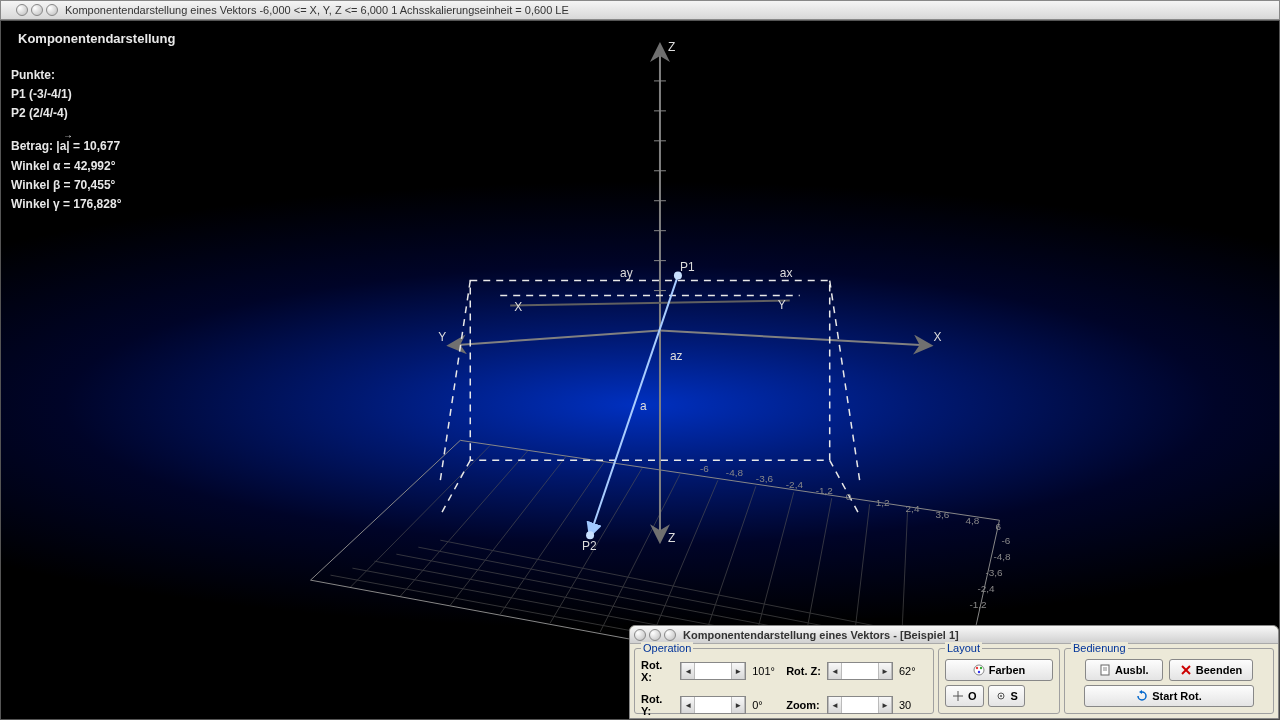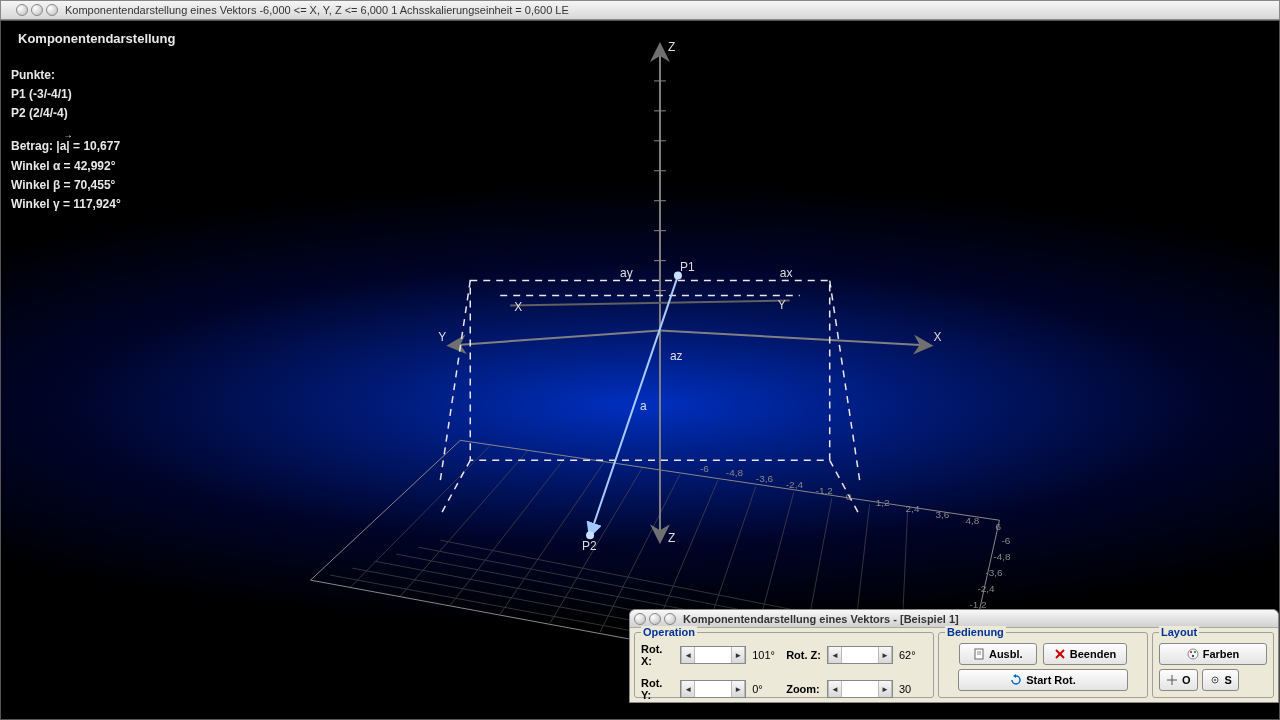--- a/index.html
+++ b/index.html
@@ -19,39 +19,39 @@
     border: 1px solid #555;
   }
   .info {
     position: absolute; top: 8px; left: 10px; color: #e8e8e8; font-size: 12px;
     font-weight: bold; line-height: 1.6;
   }
   .info .title { font-size: 13px; margin-bottom: 16px; padding-left: 7px; }
   .info .sub { margin-top: 6px; }
   .scene { position: absolute; inset: 0; }
   .child-window {
-    position: absolute; bottom: 16px; right: 0; width: 650px; height: 94px;
+    position: absolute; bottom: 0; right: 0; width: 650px; height: 94px;
     background: #ece9d8; border: 1px solid #888; border-radius: 6px 6px 0 0;
     box-shadow: 0 0 6px rgba(0,0,0,0.4);
   }
   .child-title {
     height: 18px; background: linear-gradient(to bottom, #f8f8f8, #d0d0d0);
     border-bottom: 1px solid #aaa; display: flex; align-items: center; padding: 0 4px;
     font-size: 11px; color: #333; border-radius: 6px 6px 0 0;
   }
   .panel-body {
     display: flex; padding: 4px; gap: 4px; height: calc(100% - 18px);
   }
   .group {
     border: 1px solid #a0a0a0; border-radius: 3px; padding: 4px 6px 4px 6px;
     background: #ece9d8; position: relative; display: flex; flex-direction: column;
     font-size: 11px;
   }
   .group-title {
-    color: #003399; font-weight: bold; font-size: 11px; position: absolute;
+    color: #003399; font-weight: normal; font-size: 11px; position: absolute;
     top: -1px; left: 6px; background: #ece9d8; padding: 0 2px; transform: translateY(-50%);
   }
   .op-rows { display: grid; grid-template-columns: auto auto auto auto auto auto; gap: 10px 6px; align-items: center; margin-top: 6px;}
   .op-rows .lbl { font-weight: bold; }
   .spin {
     display: inline-flex; align-items: center; border: 1px solid #888; background: #fff;
     height: 18px;
   }
   .spin .arr {
     width: 14px; height: 16px; background: linear-gradient(#f8f8f8,#d8d8d8);
@@ -89,21 +89,21 @@
     <div class="title">Komponentendarstellung</div>
     <div class="sub">Punkte:</div>
     <div>P1 (-3/-4/1)</div>
     <div>P2 (2/4/-4)</div>
     <div class="sub" style="margin-top:14px;position:relative;">
       <span style="position:absolute;top:-10px;left:52px;font-size:10px;">→</span>
       <span>Betrag: |a| = 10,677</span>
     </div>
     <div>Winkel α = 42,992°</div>
     <div>Winkel β = 70,455°</div>
-    <div>Winkel γ = 117,924°</div>
+    <div>Winkel γ = 176,828°</div>
   </div>
 
   <svg class="scene" viewBox="0 0 1280 700">
     <defs>
       <marker id="arrX" viewBox="0 0 10 10" refX="8" refY="5" markerWidth="10" markerHeight="10" orient="auto">
         <path d="M0,0 L10,5 L0,10 L3,5 Z" fill="#707070"></path>
       </marker>
       <marker id="arrV" viewBox="0 0 10 10" refX="8" refY="5" markerWidth="8" markerHeight="8" orient="auto">
         <path d="M0,0 L10,5 L0,10 Z" fill="#a0c8ff"></path>
       </marker>
@@ -246,50 +246,20 @@
               <span class="arr">►</span>
             </span>
           <span class="val">0°</span>
           <span class="lbl">Zoom:</span>
           <span class="spin">
               <span class="arr">◄</span>
               <span class="track"></span>
               <span class="arr">►</span>
             </span>
           <span class="val">30</span>
-        </div>
-      </div>
-
-      <div class="group" style="flex:0 0 210px">
-        <span class="group-title">Bedienung</span>
-        <div class="bedienung-inner">
-          <div class="bedienung-row">
-            <button class="btn">
-              <svg class="ico" viewBox="0 0 12 12">
-                  <rect x="2" y="1" width="8" height="10" fill="#fff" stroke="#666"></rect>
-                  <line x1="4" y1="4" x2="8" y2="4" stroke="#888"></line>
-                  <line x1="4" y1="6" x2="8" y2="6" stroke="#888"></line>
-                </svg>
-              <span>Ausbl.</span>
-            </button>
-            <button class="btn">
-              <svg class="ico" viewBox="0 0 12 12">
-                  <line x1="2" y1="2" x2="10" y2="10" stroke="#c00" stroke-width="2"></line>
-                  <line x1="10" y1="2" x2="2" y2="10" stroke="#c00" stroke-width="2"></line>
-                </svg>
-              <span>Beenden</span>
-            </button>
-          </div>
-          <button class="btn" style="min-width:170px">
-            <svg class="ico" viewBox="0 0 12 12">
-                <path d="M6 2 A4 4 0 1 1 2 6" fill="none" stroke="#06c" stroke-width="1.5"></path>
-                <path d="M6 0 L6 4 L3 2 Z" fill="#06c"></path>
-              </svg>
-            <span>Start Rot.</span>
-          </button>
         </div>
       </div>
 
       <div class="group" style="flex:1">
         <span class="group-title">Layout</span>
         <div class="layout-inner">
           <button class="btn">
             <svg class="ico" viewBox="0 0 12 12">
                 <circle cx="6" cy="6" r="5" fill="#fff" stroke="#888"></circle>
                 <circle cx="4" cy="4" r="1.2" fill="#e33"></circle>
@@ -309,15 +279,45 @@
             <button class="btn small">
               <svg class="ico" viewBox="0 0 12 12">
                   <circle cx="6" cy="6" r="3" fill="none" stroke="#555"></circle>
                   <circle cx="6" cy="6" r="1" fill="#555"></circle>
                 </svg>
               <span>S</span>
             </button>
           </div>
         </div>
       </div>
+
+      <div class="group" style="flex:0 0 210px">
+        <span class="group-title">Bedienung</span>
+        <div class="bedienung-inner">
+          <div class="bedienung-row">
+            <button class="btn">
+              <svg class="ico" viewBox="0 0 12 12">
+                  <rect x="2" y="1" width="8" height="10" fill="#fff" stroke="#666"></rect>
+                  <line x1="4" y1="4" x2="8" y2="4" stroke="#888"></line>
+                  <line x1="4" y1="6" x2="8" y2="6" stroke="#888"></line>
+                </svg>
+              <span>Ausbl.</span>
+            </button>
+            <button class="btn">
+              <svg class="ico" viewBox="0 0 12 12">
+                  <line x1="2" y1="2" x2="10" y2="10" stroke="#c00" stroke-width="2"></line>
+                  <line x1="10" y1="2" x2="2" y2="10" stroke="#c00" stroke-width="2"></line>
+                </svg>
+              <span>Beenden</span>
+            </button>
+          </div>
+          <button class="btn" style="min-width:170px">
+            <svg class="ico" viewBox="0 0 12 12">
+                <path d="M6 2 A4 4 0 1 1 2 6" fill="none" stroke="#06c" stroke-width="1.5"></path>
+                <path d="M6 0 L6 4 L3 2 Z" fill="#06c"></path>
+              </svg>
+            <span>Start Rot.</span>
+          </button>
+        </div>
+      </div>
     </div>
   </div>
 </div>
 
 </body></html>

